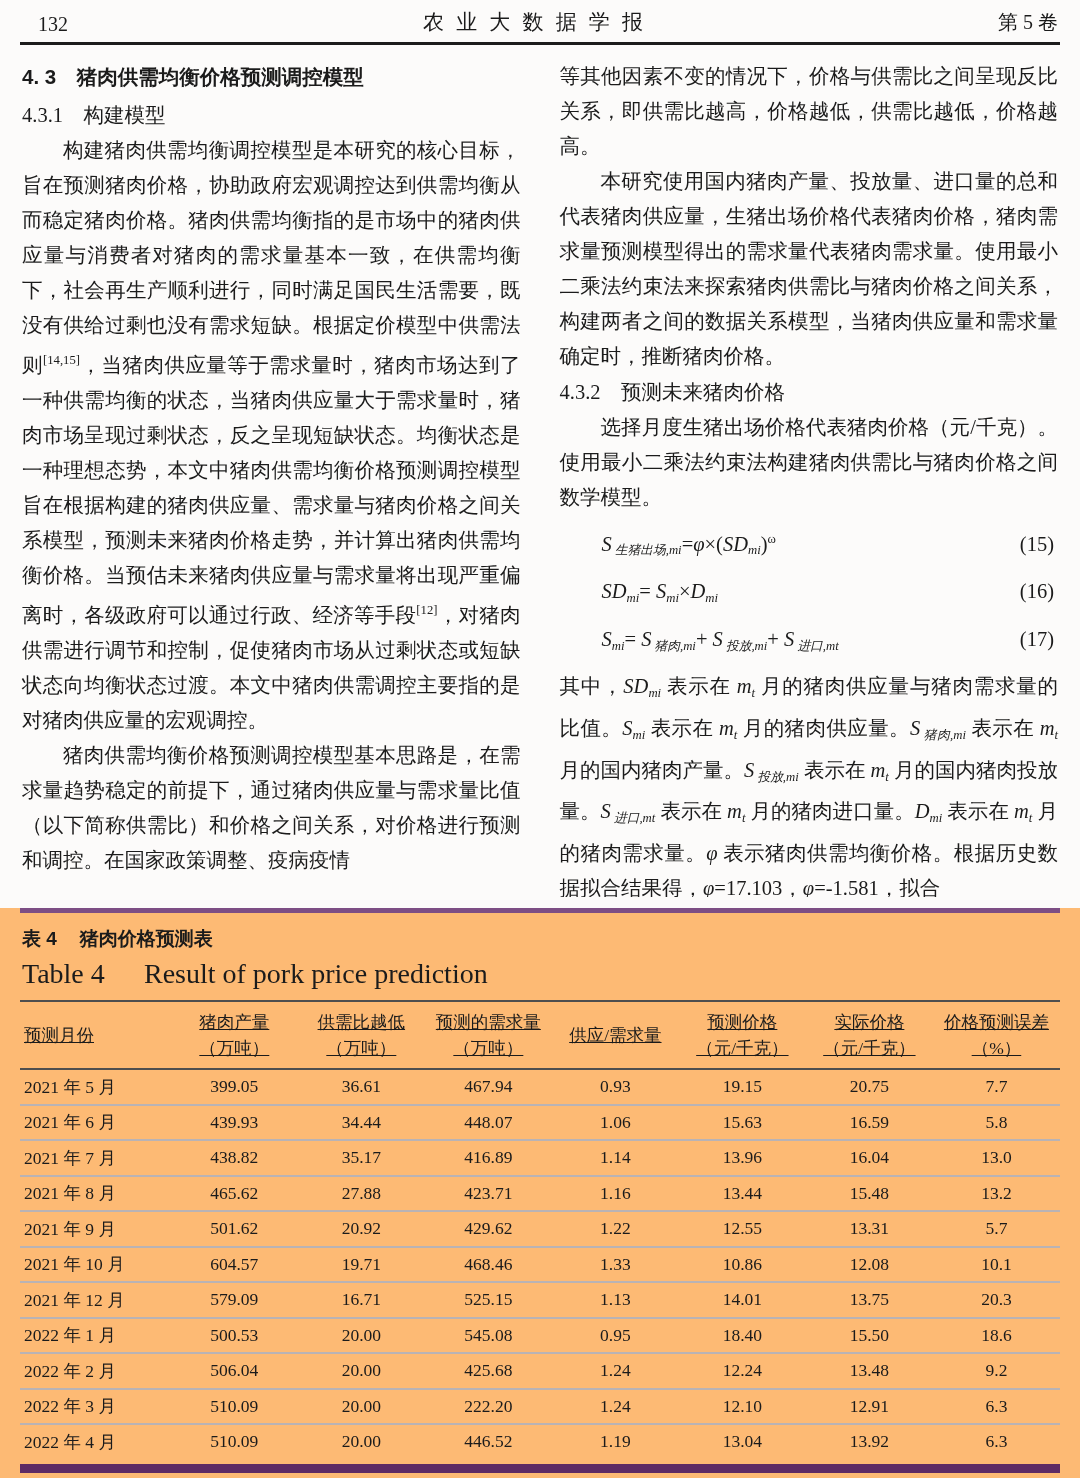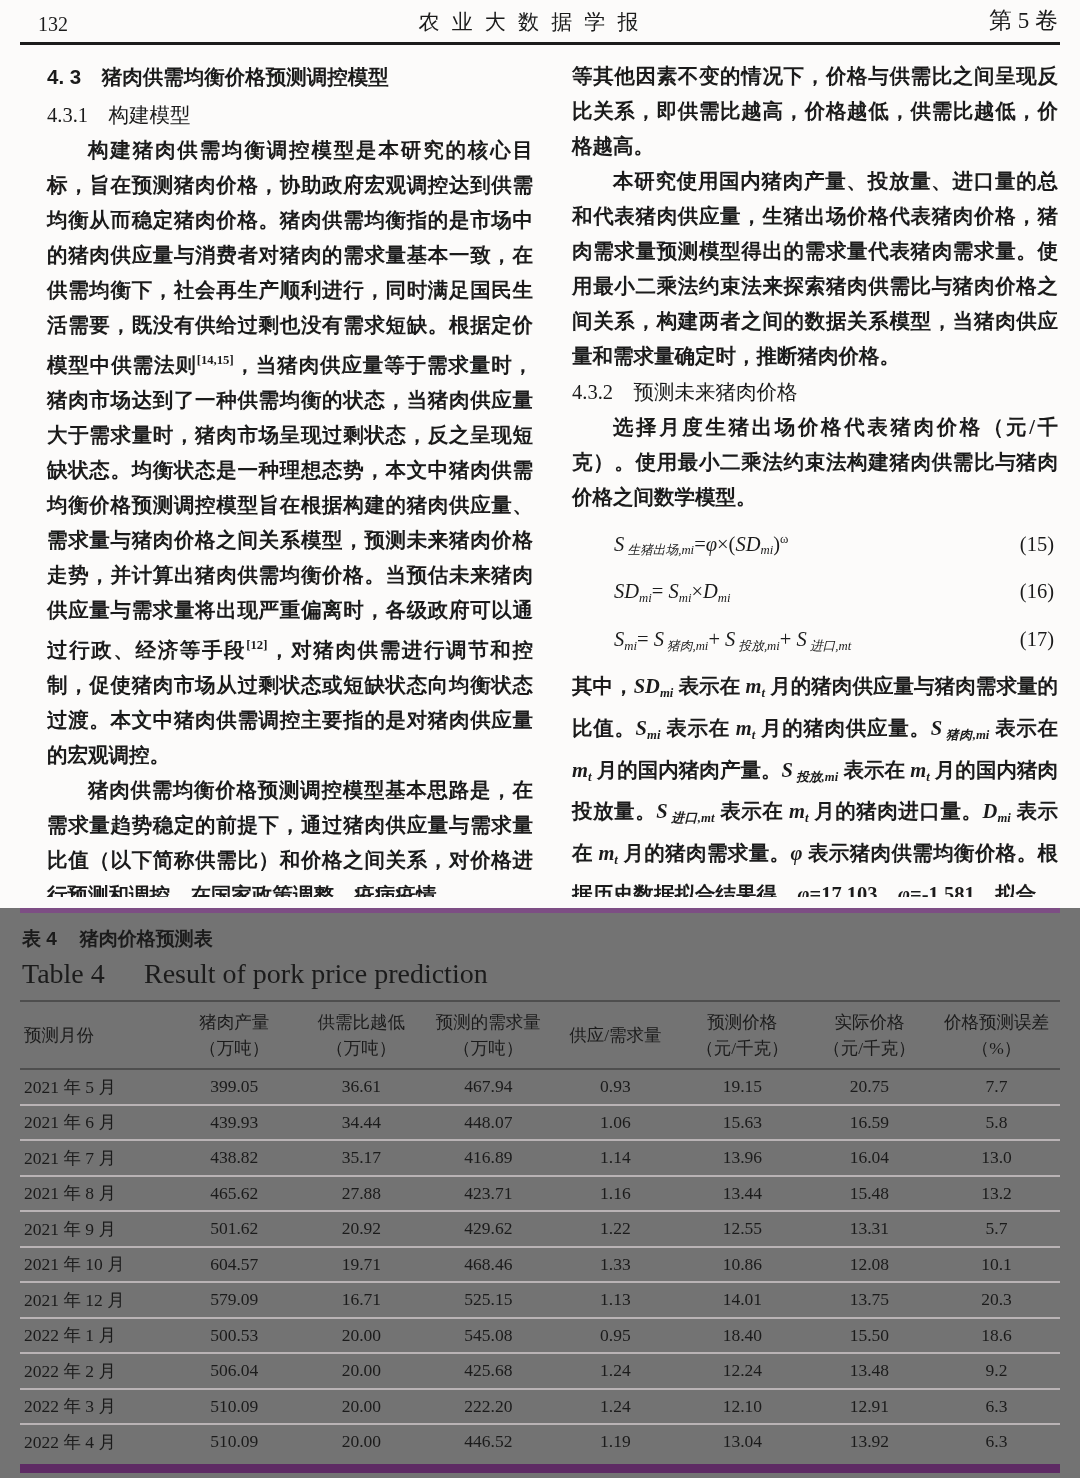--- a/index.html
+++ b/index.html
@@ -11,66 +11,66 @@
   
   .runhead{
     display:flex; align-items:flex-end; justify-content:space-between;
     padding:8px 22px 4px 38px; height:28px;
   }
   .runhead .pageno{font-size:20px;}
   .runhead .journal{
     font-family:"Liberation Sans","DejaVu Sans",sans-serif;
     font-size:21px; letter-spacing:0.58em; text-indent:0.58em; font-weight:500;margin-top:36px;
   }
-  .runhead .volume{font-size:23px;}
+  .runhead .volume{font-size:20px;}
   .headrule{height:3px; background:#1c1c1c; margin:2px 20px 0 20px;}
 
   
   .columns{
     display:flex; gap:39px; padding:14px 22px 0 22px;
-    height:838px; overflow:hidden;margin-left:25px;
+    height:838px; overflow:hidden;
   }
   .col{flex:1 1 0; font-size:20.5px; line-height:35px; text-align:justify;}
-  .col p{margin:0;font-weight:bold;}
+  .col p{margin:0;}
   .col p.indent{text-indent:2em;}
   h2.sec{
     font-family:"Liberation Sans","DejaVu Sans",sans-serif;
     font-size:20.5px; font-weight:bold; margin:0 0 2px 0; line-height:36px;
   }
   h3.subsec{font-size:20.5px; font-weight:normal; margin:0; line-height:36px;}
 
   .seg-n{font-style:normal;}
   .seg-i{font-style:italic;}
   .seg-sub{font-style:italic; font-size:0.62em; vertical-align:-0.28em;}
   .seg-sup{font-size:0.62em; vertical-align:super;}
 
   .equation{
     display:flex; align-items:baseline; margin:7px 0 7px 42px; line-height:34px;
     font-size:20.5px;
   }
   .equation .eq-body{flex:1 1 auto;}
   .equation .eq-num{flex:0 0 auto; padding-right:4px;}
 
   
-  .table-block{position:absolute; left:0; right:0; top:908px; bottom:0; background:#737373; padding:0 20px;}
+  .table-block{position:absolute; left:0; right:0; top:908px; bottom:0; background:#fdba74; padding:0 20px;}
   .bar-top{height:5px; margin:0; }
   .caption-cn{
     font-family:"Liberation Sans","DejaVu Sans",sans-serif;
     font-weight:bold; font-size:19px; margin:13px 0 6px 2px;
   }
   .caption-cn .cap-title{margin-left:1.2em;}
   .caption-en{font-size:28px; margin:0 0 10px 2px;}
   .caption-en .cap-title{margin-left:1.4em;}
 
   table.data{
     width:100%; border-collapse:collapse; table-layout:fixed;
     font-size:17.5px;
   }
   table.data thead tr{
-    border-top:2px solid #4e4e4e; border-bottom:2px solid #4e4e4e;
+    border-top:2px solid #4e4e4e; border-bottom:2px solid #4e4e4e;text-decoration:underline;
   }
   table.data th{
     font-weight:normal; text-align:center; vertical-align:middle;
     padding:7px 2px; line-height:26px;
   }
   table.data th:first-child, table.data td:first-child{text-align:left; padding-left:4px;}
   table.data td{
     text-align:center; height:33.5px; padding:0 2px;
   }
   table.data tbody tr{border-bottom:2px solid #b9b3b5;}

